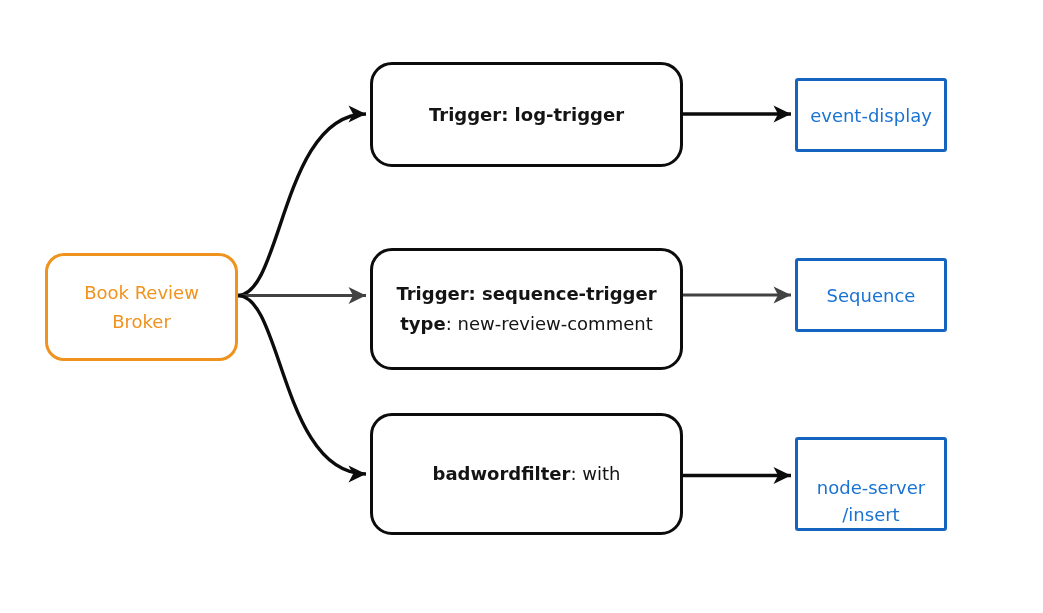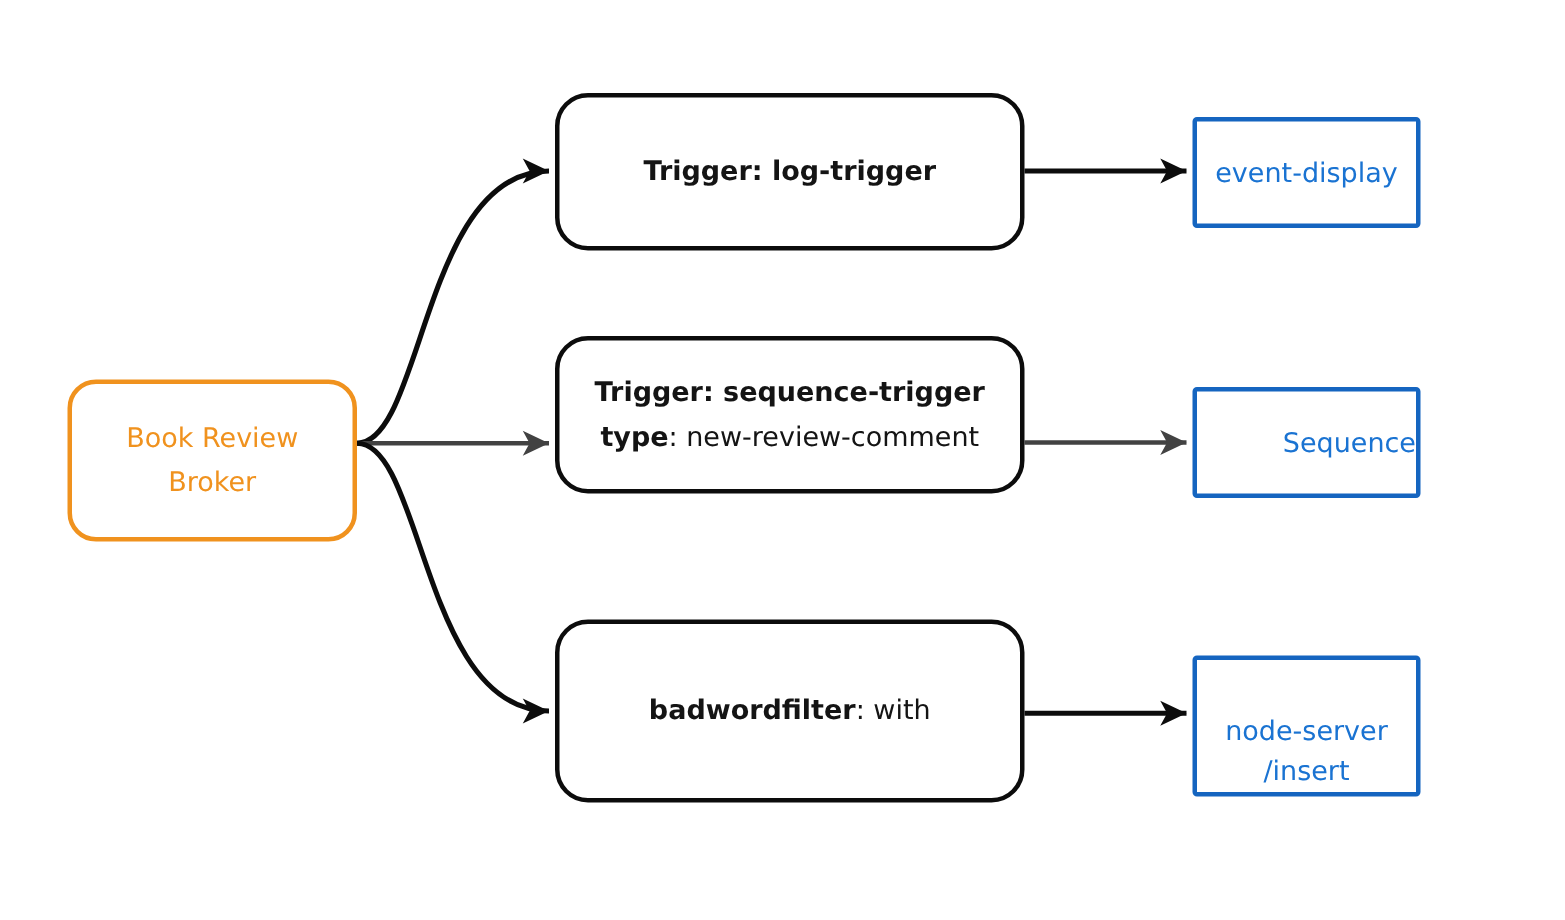--- a/index.html
+++ b/index.html
@@ -11,27 +11,27 @@
   .node{position:absolute;display:flex;flex-direction:column;align-items:center;
         justify-content:center;text-align:center;background:#ffffff;box-sizing:border-box;}
 
   .broker{left:45px;top:253px;width:193px;height:108px;
           border:3px solid var(--orange);border-radius:19px;
           color:var(--orange);font-size:18px;line-height:29px;}
 
   .trigger{left:370px;width:313px;border:3px solid var(--edge-black);
            border-radius:22px;color:var(--text-dark);font-size:18px;line-height:30px;}
   .t1{top:62px;height:105px;}
-  .t2{top:224px;height:105px;}
+  .t2{top:248px;height:122px;}
   .t3{top:413px;height:122px;}
 
   .sink{left:795px;width:152px;border:3px solid var(--blue-border);
         border-radius:3px;color:var(--blue-text);font-size:18px;line-height:27px;}
   .s1{top:78px;height:74px;}
-  .s2{top:258px;height:74px;align-items:flex-end;}
+  .s2{top:258px;height:74px;}
   .s3{top:437px;height:94px;justify-content:flex-end;}
 
   .multiline{white-space:pre-line;}
   .line{white-space:nowrap;text-align:right;}
   .b{font-weight:bold;}
 
   .edge-black{stroke:var(--edge-black);stroke-width:3.4;fill:none;}
   .edge-gray{stroke:var(--edge-gray);stroke-width:3;fill:none;}
   .head-black{fill:var(--edge-black);stroke:none;}
   .head-gray{fill:var(--edge-gray);stroke:none;}

